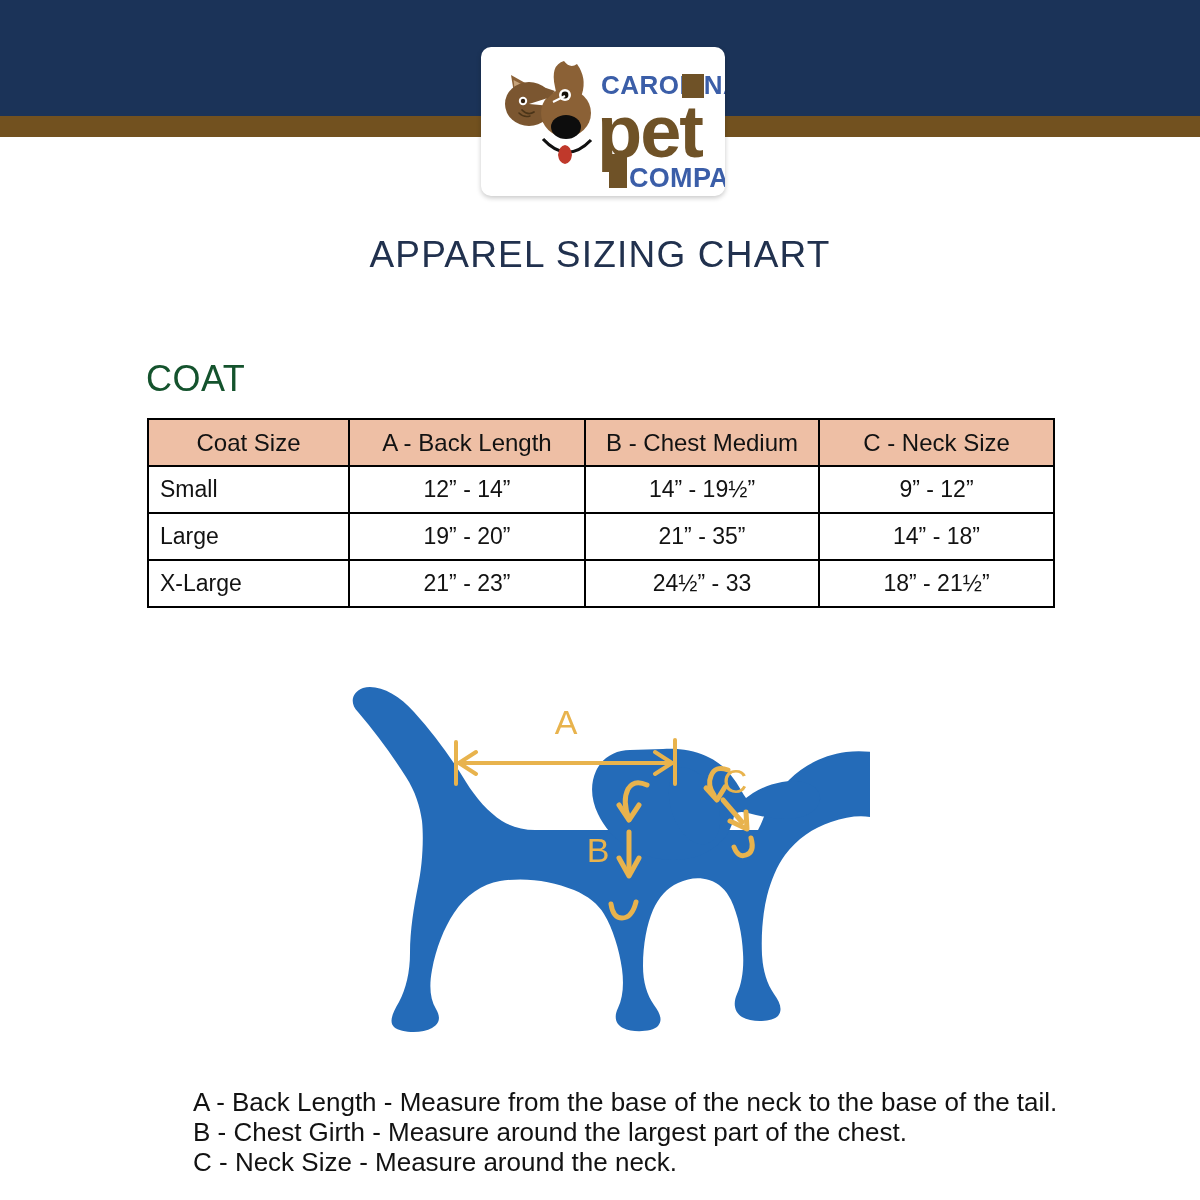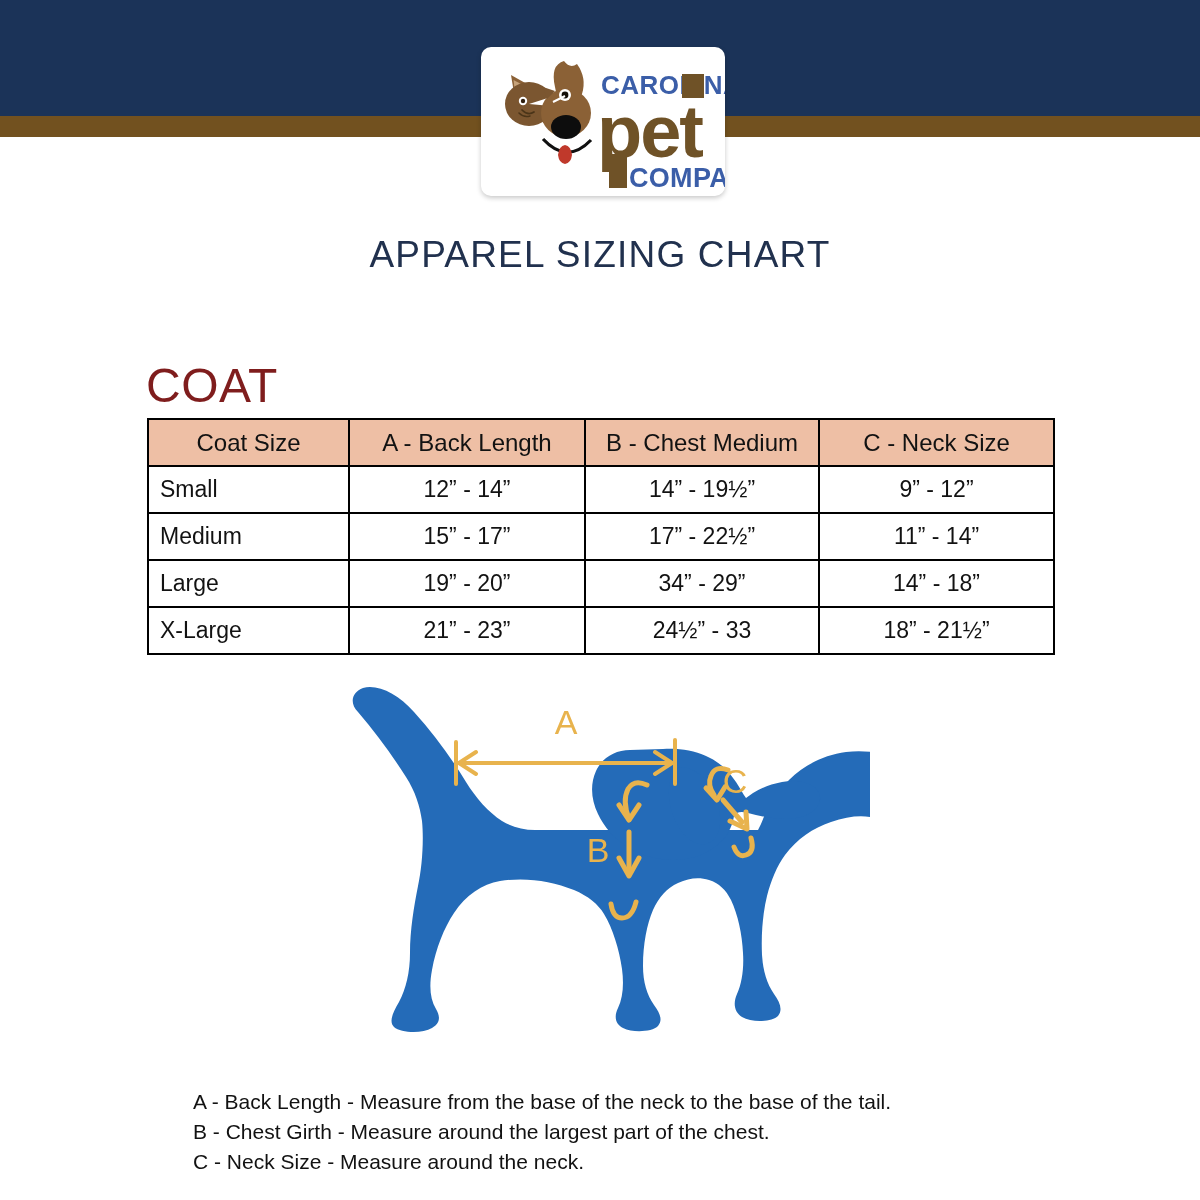--- a/index.html
+++ b/index.html
@@ -30,22 +30,22 @@
   .logo-inner{position:absolute;left:0;top:0;width:244px;height:149px;}
   
   .doc-title{
     position:absolute;left:0;top:234px;width:1200px;
     text-align:center;
     font-size:37px;letter-spacing:1.2px;
     color:#21314E;font-weight:400;
   }
   .section-title{
     position:absolute;left:146px;top:358px;
-    font-size:48px;letter-spacing:.5px;
-    color:#7f1d1d;font-weight:400;
+    font-size:36px;letter-spacing:.5px;
+    color:#14532d;font-weight:400;
   }
   
   .sizing-table{
     position:absolute;left:147px;top:418px;
     width:906px;
     border-collapse:collapse;
     table-layout:fixed;
   }
   .sizing-table th,.sizing-table td{
     border:2px solid #000000;
@@ -72,21 +72,21 @@
   .c1{width:236px;}
   .c2{width:234px;}
   .c3{width:235px;}
   
   .diagram{
     position:absolute;left:330px;top:672px;width:540px;height:390px;
   }
   
   .legend{
     position:absolute;left:193px;top:1087px;width:900px;
-    font-size:21px;color:#121212;line-height:30px;
+    font-size:26px;color:#121212;line-height:30px;
   }
   .legend div{white-space:nowrap;}
 </style>
 </head>
 <body>
 
 <div class="band-navy"></div>
 <div class="band-brown"></div>
 
 <div class="logo-card">
@@ -143,29 +143,23 @@
     </tr>
   </thead>
   <tbody>
     <tr>
       <td class="rowhead">Small</td>
       <td class="val">12” - 14”</td>
       <td class="val">14” - 19½”</td>
       <td class="val">9” - 12”</td>
     </tr>
     <tr>
-      <td class="rowhead">Medium</td>
-      <td class="val">15” - 17”</td>
-      <td class="val">17” - 22½”</td>
-      <td class="val">11” - 14”</td>
-    </tr>
-    <tr>
       <td class="rowhead">Large</td>
       <td class="val">19” - 20”</td>
-      <td class="val">34” - 29”</td>
+      <td class="val">21” - 35”</td>
       <td class="val">14” - 18”</td>
     </tr>
     <tr>
       <td class="rowhead">X-Large</td>
       <td class="val">21” - 23”</td>
       <td class="val">24½” - 33</td>
       <td class="val">18” - 21½”</td>
     </tr>
   </tbody>
 </table>

